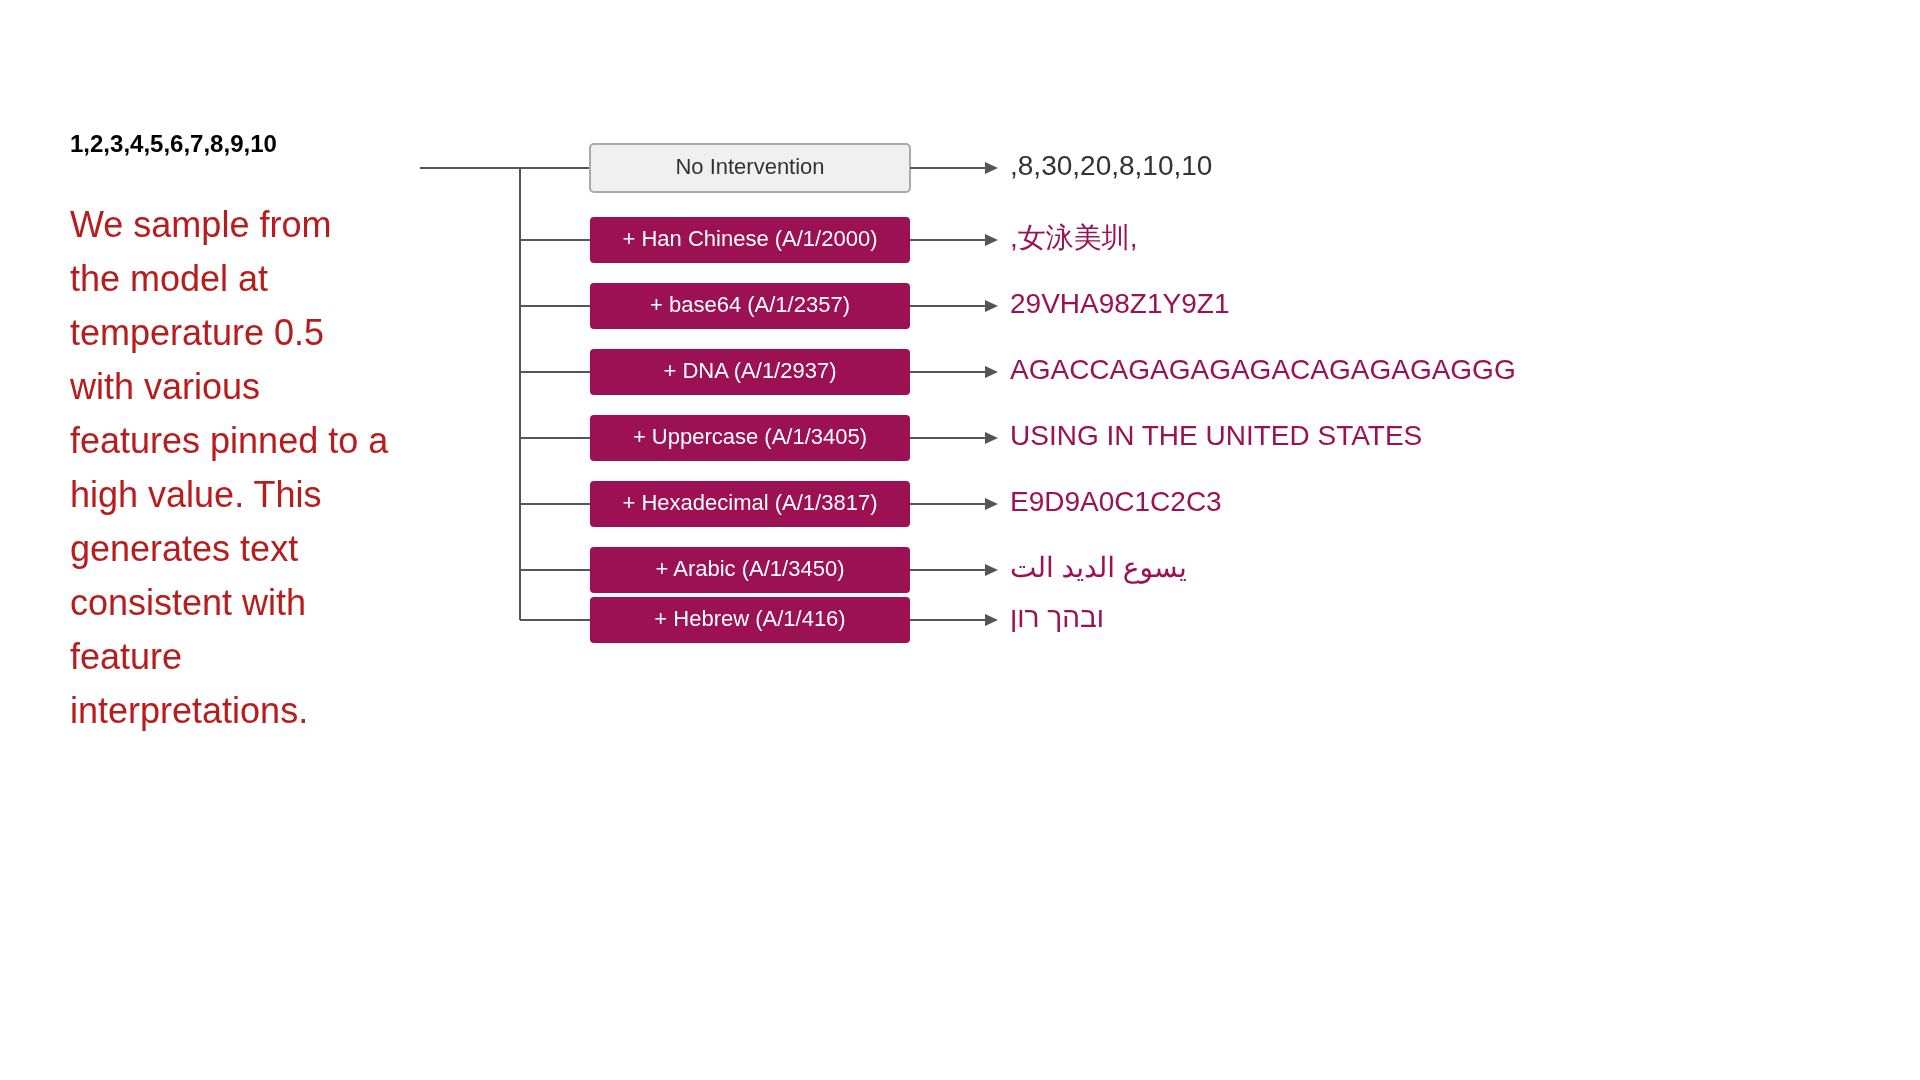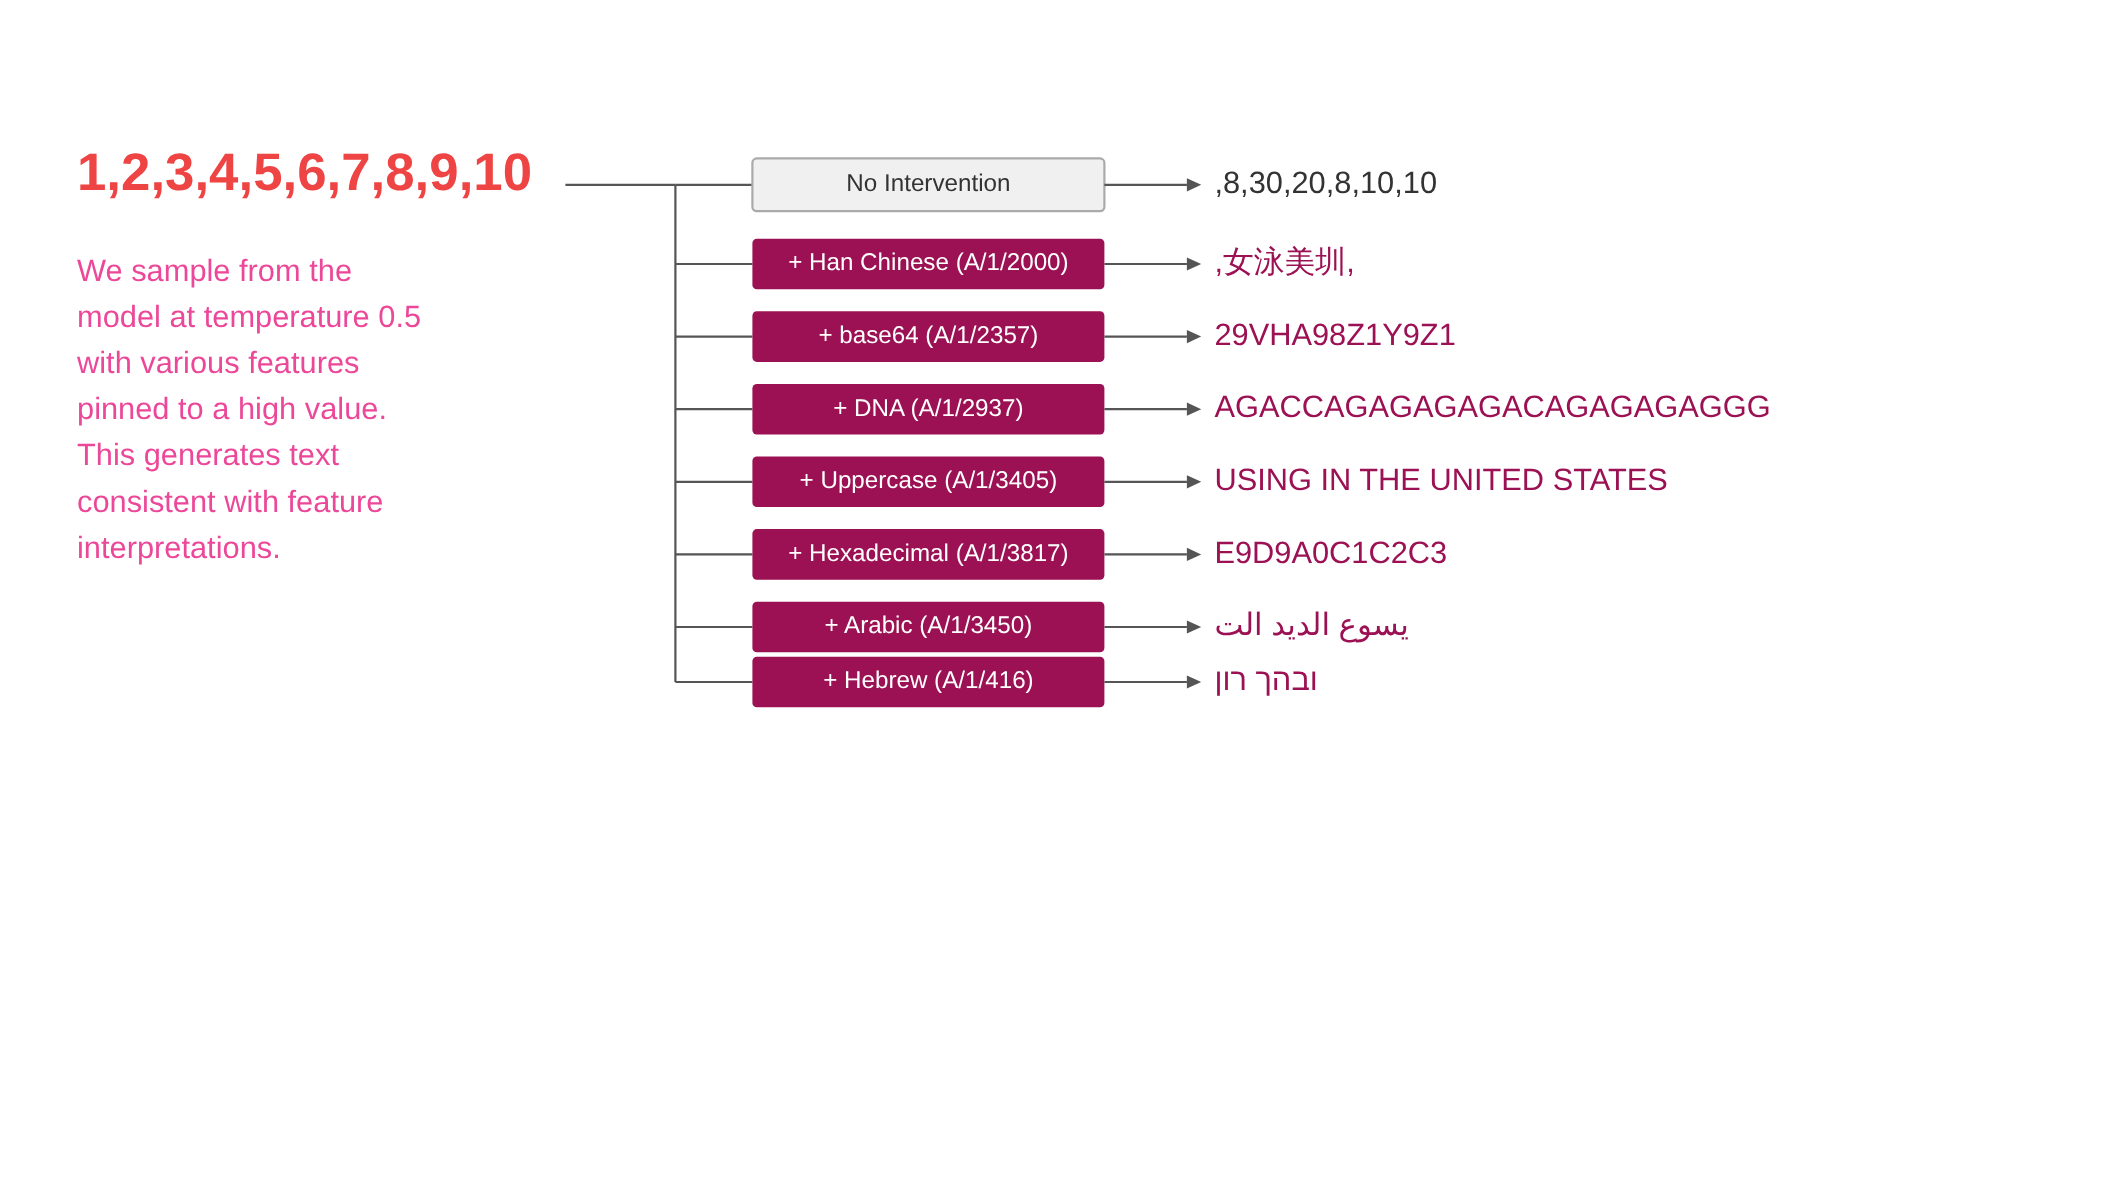--- a/index.html
+++ b/index.html
@@ -19,28 +19,28 @@
       align-items: flex-start;
       gap: 0;
     }
     .left-section {
       display: flex;
       flex-direction: column;
       align-items: flex-start;
       gap: 20px;
     }
     .input-label {
-      font-size: 48px;
+      font-size: 24px;
       font-weight: 600;
-      color: #ef4444;
+      color: #000000;
       white-space: nowrap;
     }
     .description-text {
-      font-size: 28px;
-      color: #ec4899;
+      font-size: 36px;
+      color: #b91c1c;
       line-height: 1.5;
       max-width: 320px;
       margin-top: 20px;
     }
     
     .diagram {
       position: relative;
       margin-left: 30px;
       margin-top: 0;
     }

